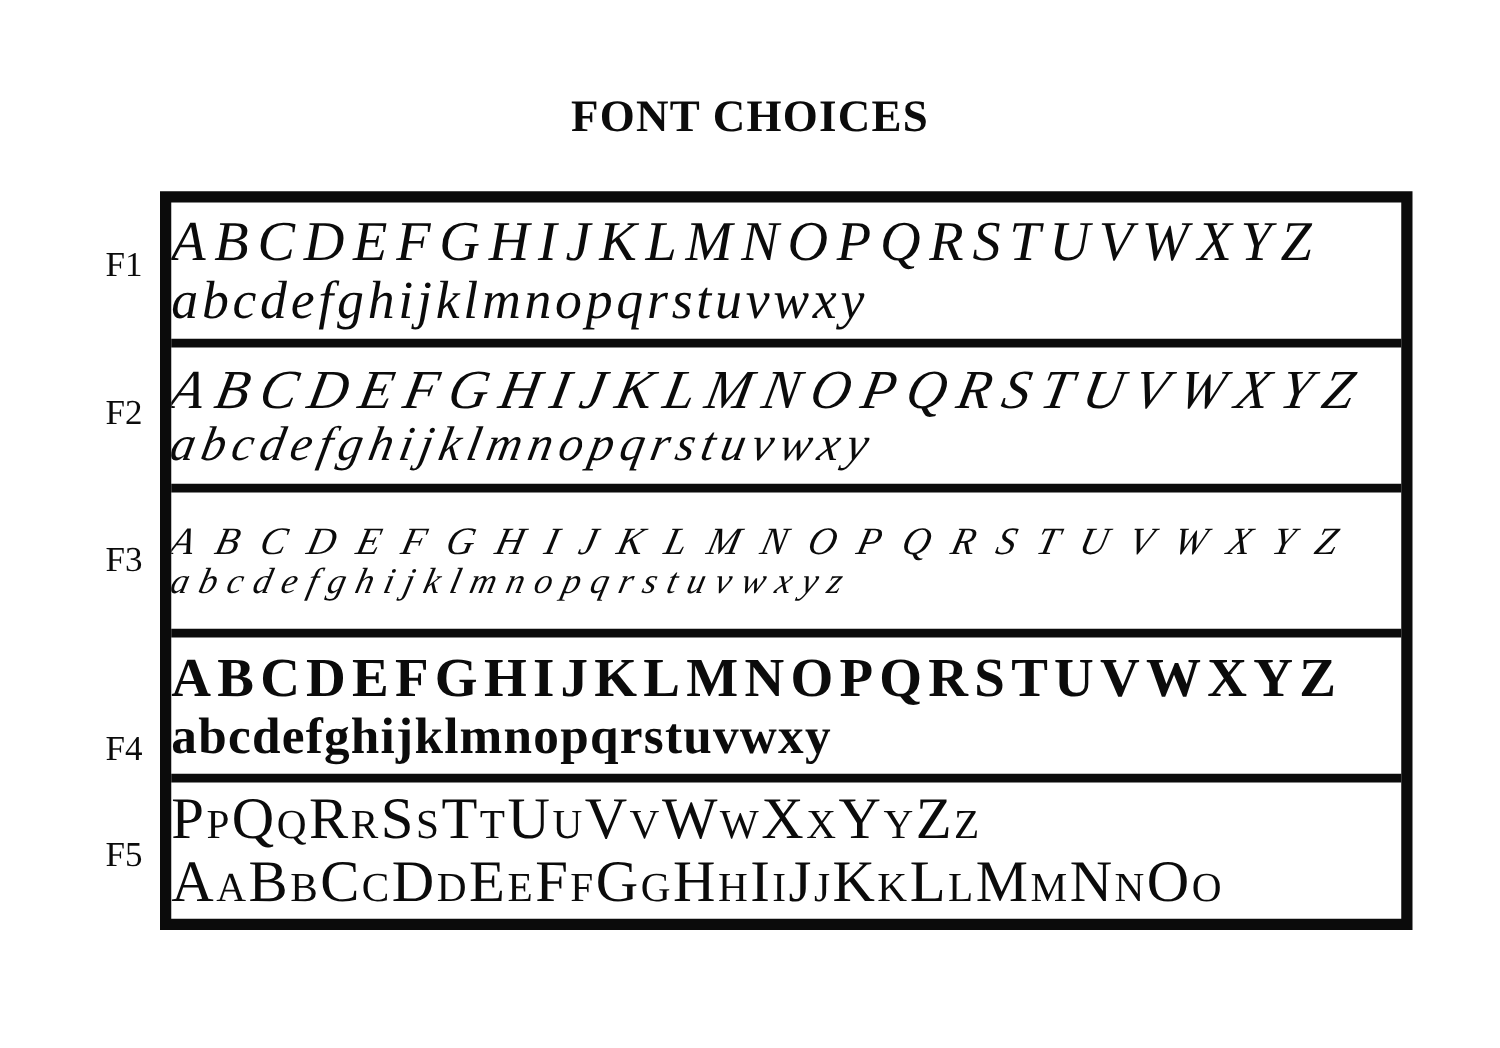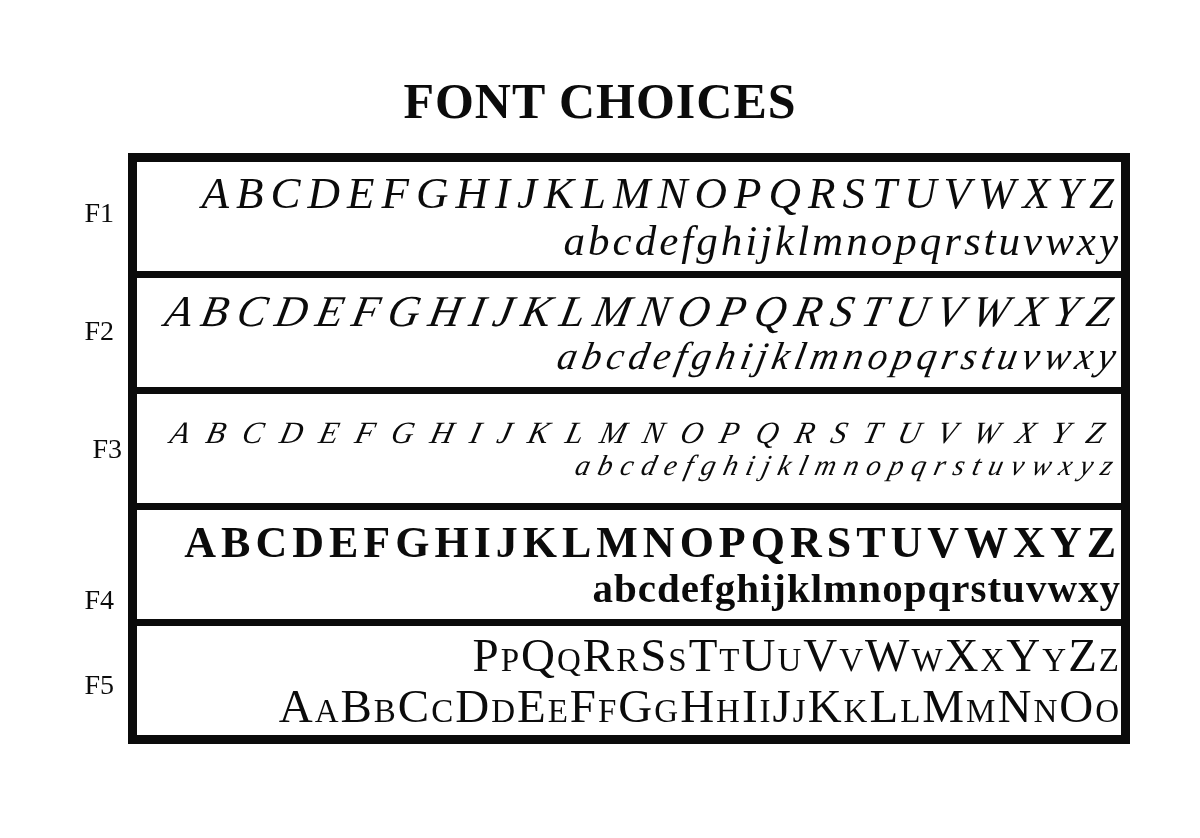--- a/index.html
+++ b/index.html
@@ -11,58 +11,58 @@
     overflow: hidden;
   }
   .page { position: relative; width: 1200px; height: 838px; background: #ffffff; }
 
   
   .title {
     position: absolute;
     top: 72px; left: 0;
     width: 1200px;
     text-align: center;
-    font-size: 50px;
+    font-size: 36px;
     font-weight: bold;
     letter-spacing: 1px;
     white-space: nowrap;
   }
 
   
   .row-label {
     position: absolute;
     left: 0;
     width: 114px;
     text-align: right;
     font-size: 28px;
     font-weight: normal;
     transform: translateY(-50%);
   }
   .lbl-1 { top: 213px; }
   .lbl-2 { top: 331px; padding-left: 32px; }
-  .lbl-3 { top: 449px; margin-left: 8px; }
+  .lbl-3 { top: 449px; }
   .lbl-4 { top: 600px; text-align: right; }
   .lbl-5 { top: 685px; padding-left: 28px; }
 
   
   .font-table {
     position: absolute;
     left: 128px; top: 153px;
     width: 1002px; height: 591px;
     border: 9px solid #0b0b0b;
     background: #ffffff;
     display: flex;
     flex-direction: column;
   }
   .font-row {
     flex: 1 1 0;
     border-top: 7px solid #0b0b0b;
     display: flex;
     flex-direction: column;
-    align-items: flex-end;
+    align-items: flex-start;
     justify-content: center;
     overflow: hidden;
   }
   .font-row:first-child { border-top: 0; }
   .line { white-space: nowrap; line-height: 1.08; }
 
   
   .f1 .upper { font-style: italic; font-size: 45px; letter-spacing: 7px; }
   .f1 .lower { font-style: italic; font-size: 43px; letter-spacing: 3px; }
 

